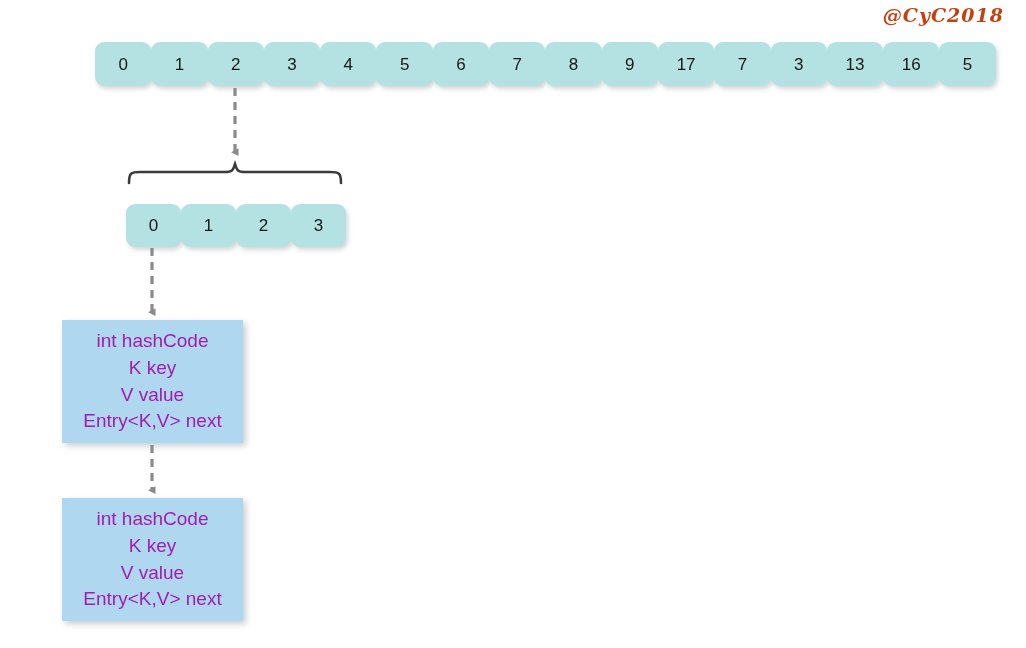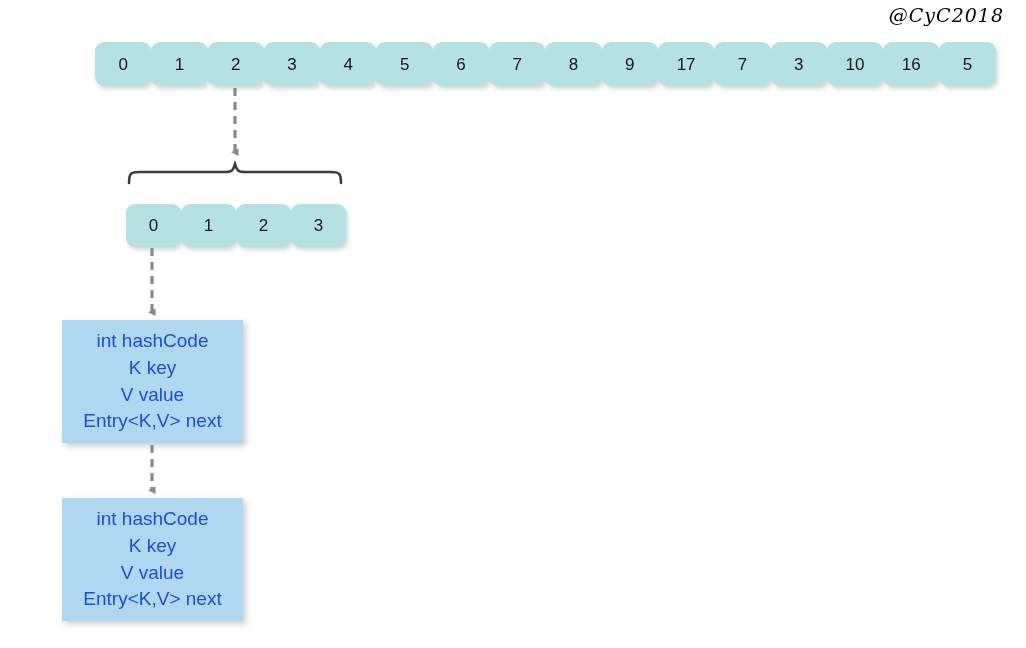--- a/index.html
+++ b/index.html
@@ -26,23 +26,24 @@
 
   
   .watermark {
     position: absolute;
     right: 22px;
     top: 4px;
     font-family: "DejaVu Serif", serif;
     font-style: italic;
     font-size: 19px;
     letter-spacing: 1px;
-    color: #000000;
+    color: #c2410c;
     user-select: none;
     white-space: nowrap;
+    font-weight: bold;
   }
 
   
   .array-row {
     position: absolute;
     display: flex;
     filter: drop-shadow(2px 3px 2px rgba(120,130,135,0.32));
   }
   .array-cell {
     background: #b4e2e2;
@@ -80,21 +81,21 @@
     position: absolute;
     background: #afd8f0;
     box-sizing: border-box;
     display: flex;
     flex-direction: column;
     align-items: center;
     justify-content: center;
     text-align: center;
     font-size: 19px;
     line-height: 1.42;
-    color: #1d4ed8;
+    color: #a21caf;
     filter: drop-shadow(3px 3px 3px rgba(120,130,140,0.40));
   }
   .entry-box .entry-line {
     white-space: nowrap;
   }
 
   #entry-box-1 {
     left: 62px;
     top: 320px;
     width: 181px;
@@ -131,21 +132,21 @@
     <div class="array-cell">3</div>
     <div class="array-cell">4</div>
     <div class="array-cell">5</div>
     <div class="array-cell">6</div>
     <div class="array-cell">7</div>
     <div class="array-cell">8</div>
     <div class="array-cell">9</div>
     <div class="array-cell">17</div>
     <div class="array-cell">7</div>
     <div class="array-cell">3</div>
-    <div class="array-cell">10</div>
+    <div class="array-cell">13</div>
     <div class="array-cell">16</div>
     <div class="array-cell">5</div>
   </div>
 
   <div class="array-row" id="bucket-array">
     <div class="array-cell">0</div>
     <div class="array-cell">1</div>
     <div class="array-cell">2</div>
     <div class="array-cell">3</div>
   </div>

